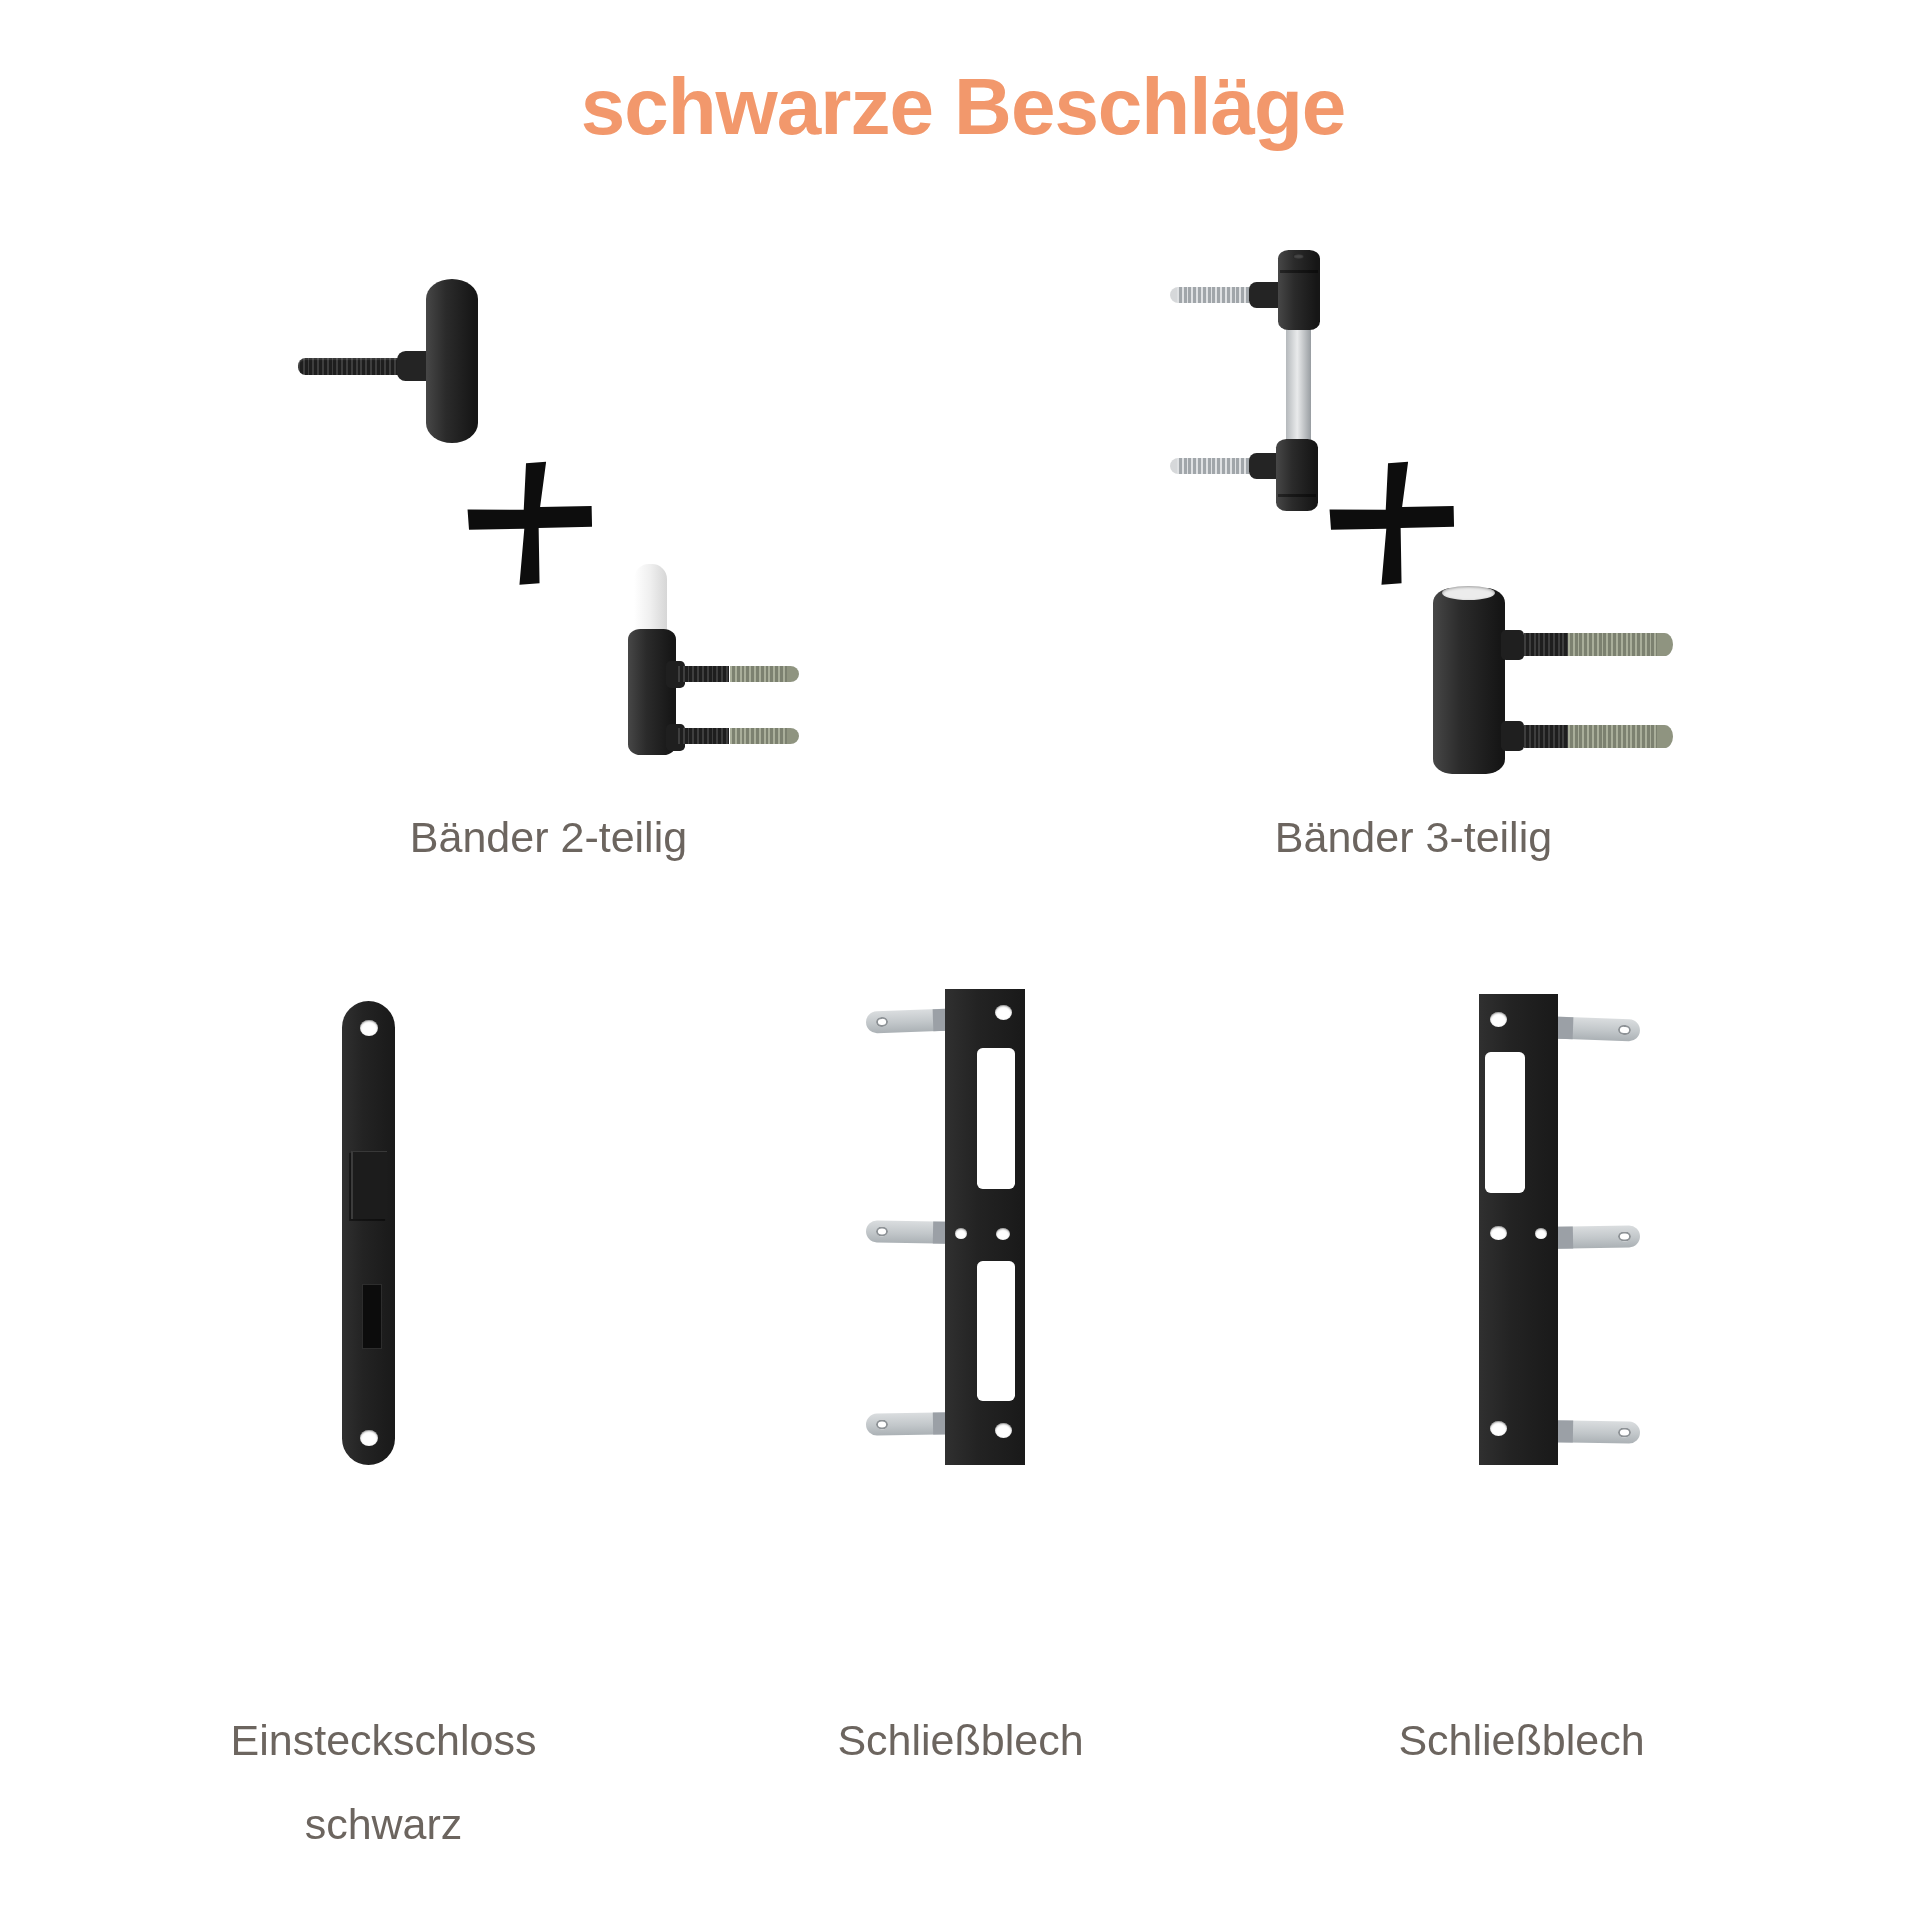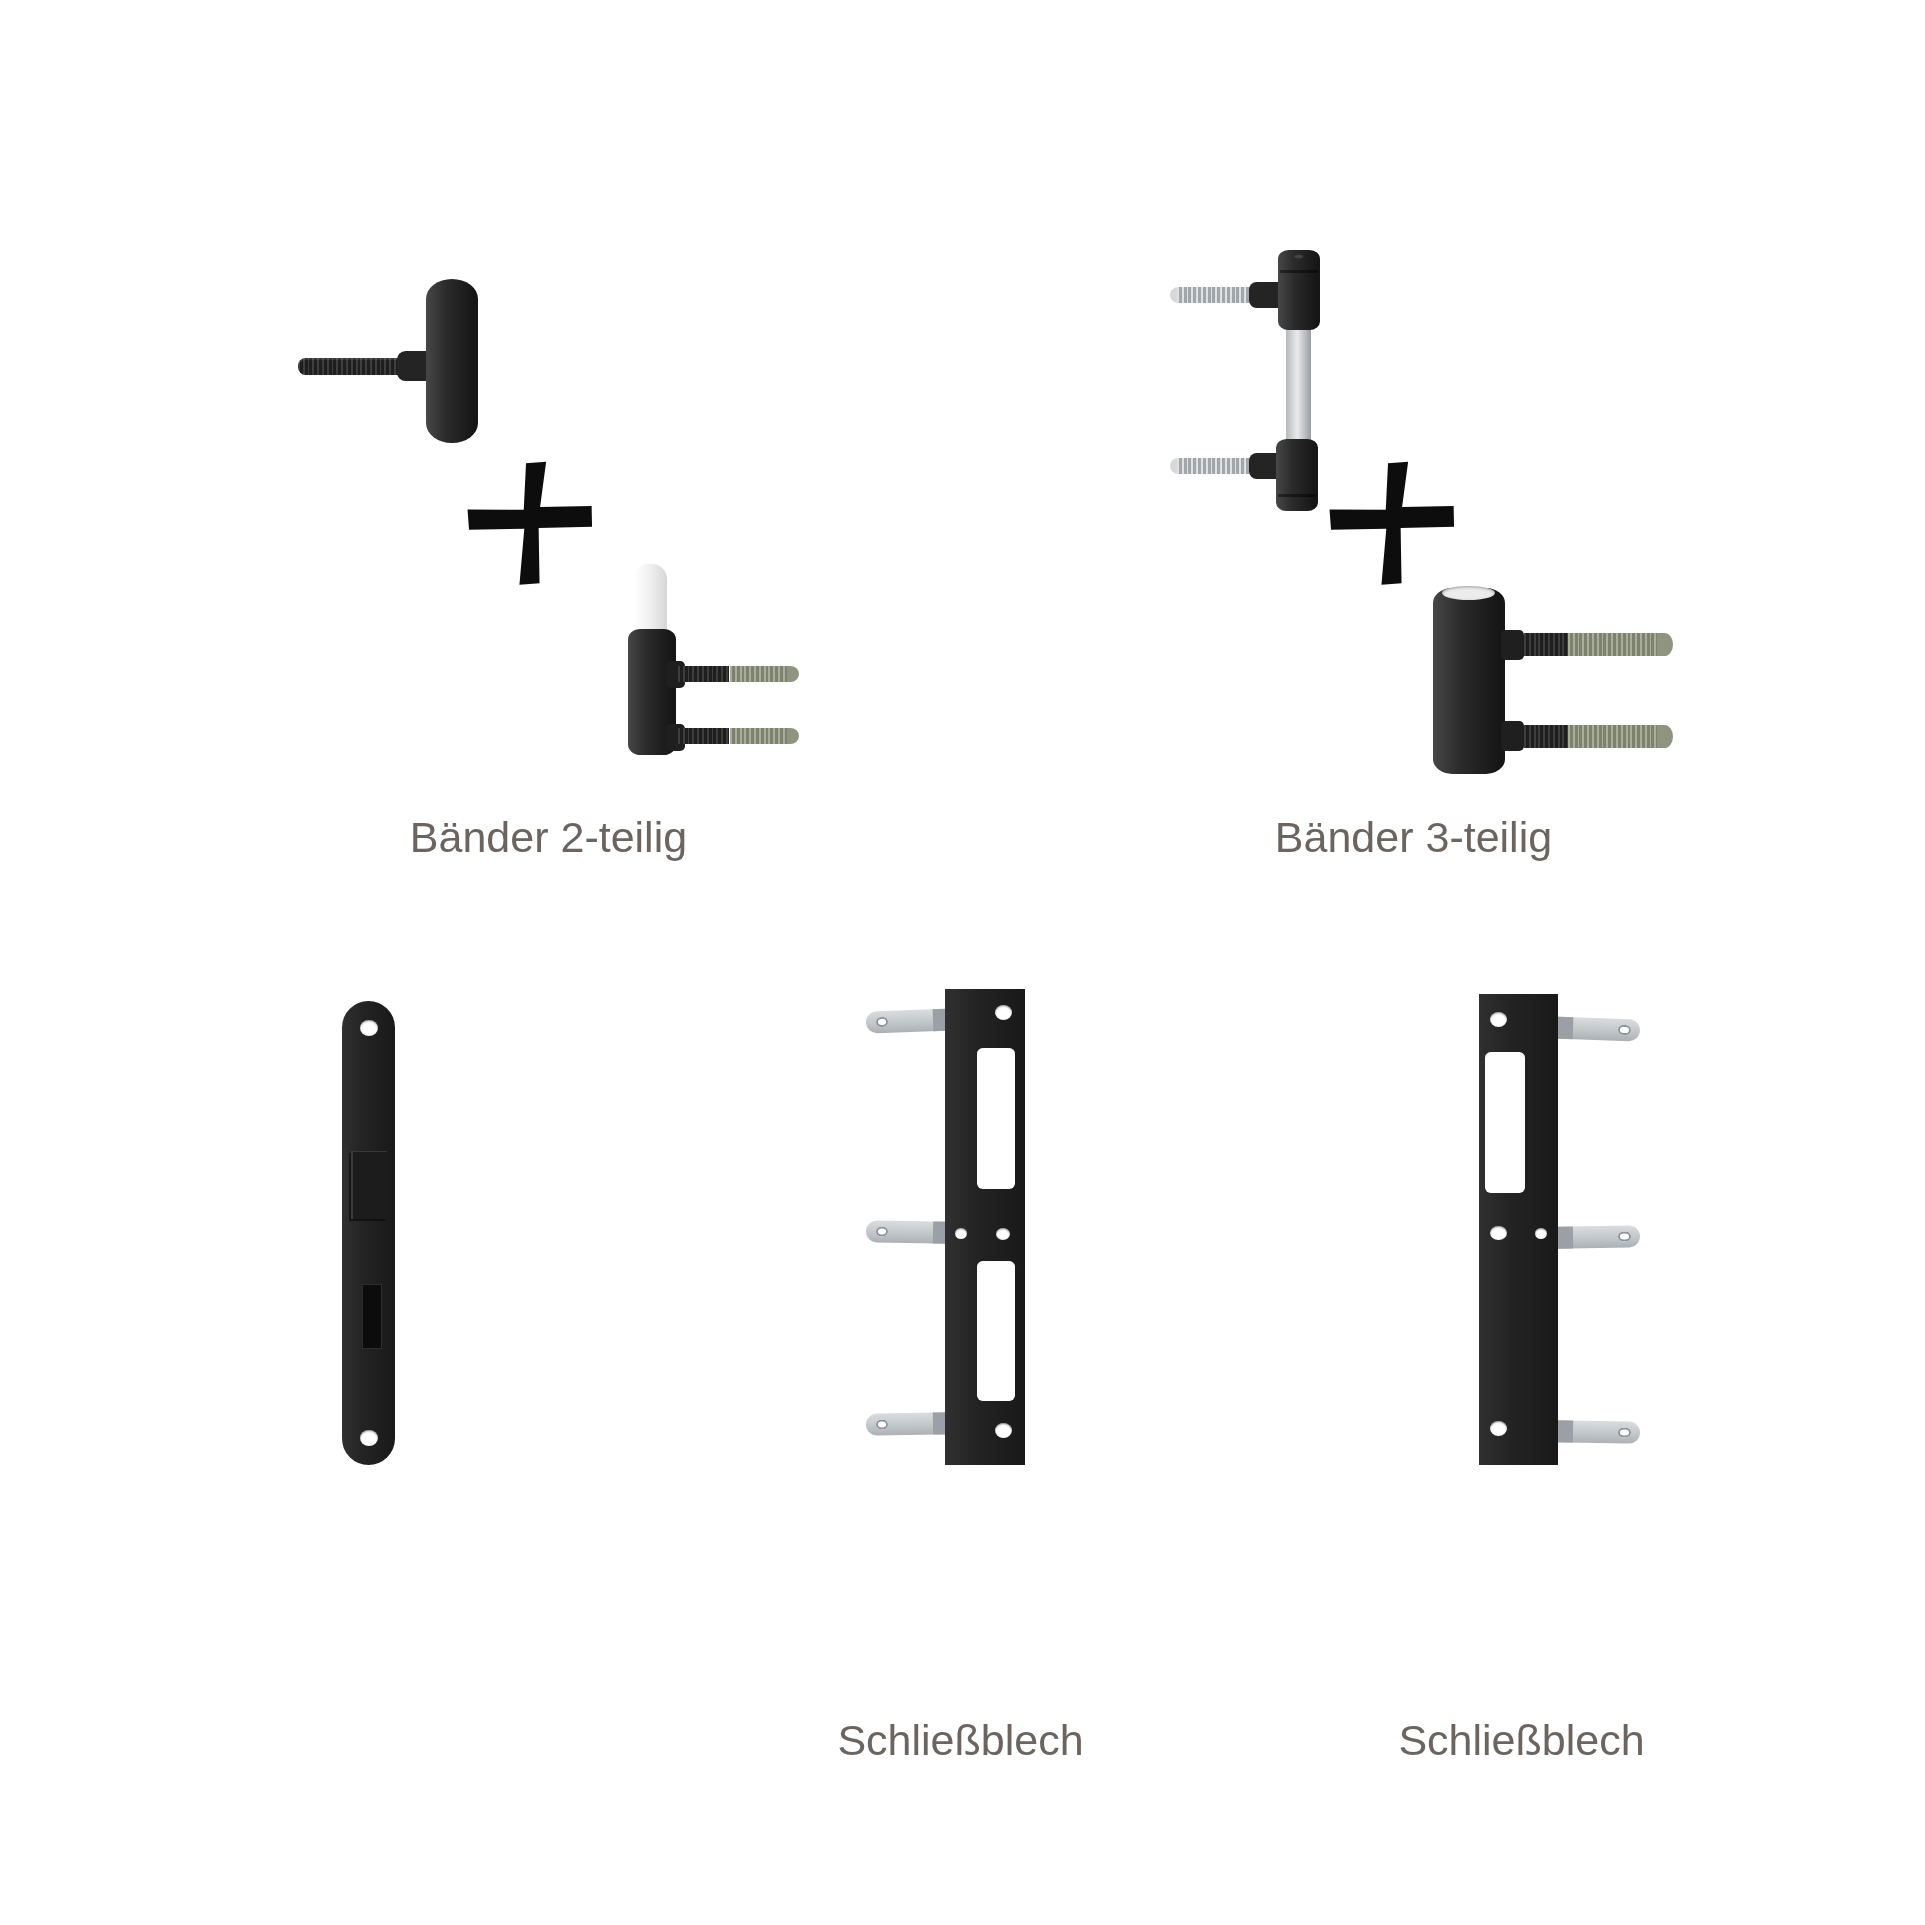--- a/index.html
+++ b/index.html
@@ -35,20 +35,21 @@
 
   .hole{background:#ffffff;border-radius:50%;box-shadow:inset 0 1px 1.9px rgba(0,0,0,.45);}
   .cutout{background:#ffffff;border-radius:5.7px;}
   .plate-black{background:linear-gradient(90deg,#303030,#232323 40%,#191919);}
 </style>
 </head>
 <body>
 
 <div class="scene">
 
+  <div class="abs title">schwarze Beschläge</div>
 
   <div class="abs" style="left:290px;top:274px;width:200px;height:176px;">
     <div class="abs thread-dark" style="left:7.6px;top:84px;width:105px;height:17px;border-radius:7.6px 0 0 7.6px;box-shadow:inset 0 1.9px 1px rgba(255,255,255,.12);"></div>
     <div class="abs" style="left:107px;top:77px;width:34px;height:29.5px;background:#242424;border-radius:8.6px 0 0 8.6px;"></div>
     <div class="abs cyl-black" style="left:136px;top:4.8px;width:52px;height:164px;border-radius:26px/20px;"></div>
   </div>
 
   <svg class="abs" style="left:463px;top:456px;" width="133" height="133" viewBox="0 0 140 140">
     <path d="M62,8 L83,5 L80,53 L134,48 L136,70 L80,75 L85,133 L64,136 L65,77 L7,82 L4,61 L63,57 Z" fill="#0d0d0d" transform="rotate(4 70 70)"></path>
   </svg>
@@ -105,20 +106,24 @@
   <div class="abs part-label" style="left:1166px;top:795px;">Bänder 3-teilig</div>
 
   <div class="abs" style="left:340px;top:1001px;width:61px;height:468px;">
     <div class="abs plate-black" style="left:1.9px;top:0;width:53px;height:464px;border-radius:27px;"></div>
     <div class="abs hole" style="left:20px;top:19px;width:18px;height:16px;"></div>
     <div class="abs" style="left:10.5px;top:150px;width:34px;height:67px;background:#1c1c1c;border-left:2.9px solid #3c3c3c;border-top:1.9px solid #383838;box-shadow:-1.9px 1.9px 0 rgba(0,0,0,.5);"></div>
     <div class="abs" style="left:22px;top:283px;width:18px;height:63px;background:#0c0c0c;border:1.9px solid #2d2d2d;"></div>
     <div class="abs hole" style="left:20px;top:429px;width:18px;height:16px;"></div>
   </div>
 
+  <div class="abs part-label" style="left:136px;top:1698px;">
+    <div>Einsteckschloss</div>
+    <div>schwarz</div>
+  </div>
 
   <div class="abs" style="left:864px;top:989px;width:171px;height:477px;">
 
     <div class="abs tab tab-left" style="left:1.9px;top:21px;width:88px;height:22px;transform:rotate(-2deg);">
       <div class="tab-hole" style="left:9.5px;"></div>
       <div class="tab-root" style="right:0;"></div>
     </div>
     <div class="abs tab tab-left" style="left:1.9px;top:232px;width:88px;height:22px;transform:rotate(1deg);">
       <div class="tab-hole" style="left:9.5px;"></div>
       <div class="tab-root" style="right:0;"></div>

